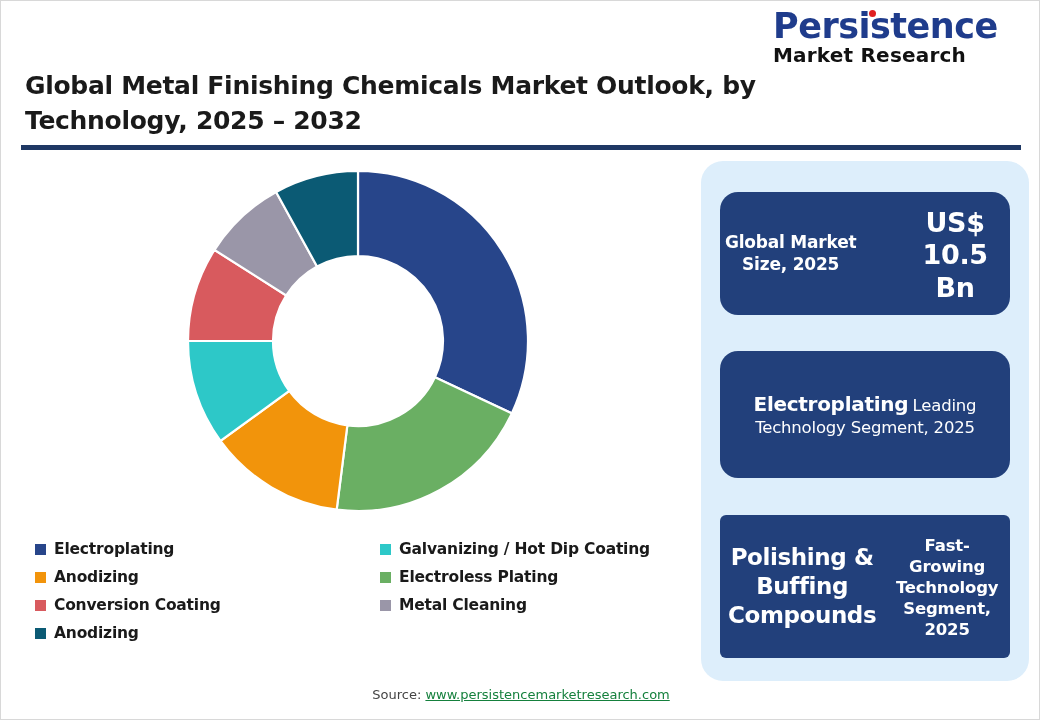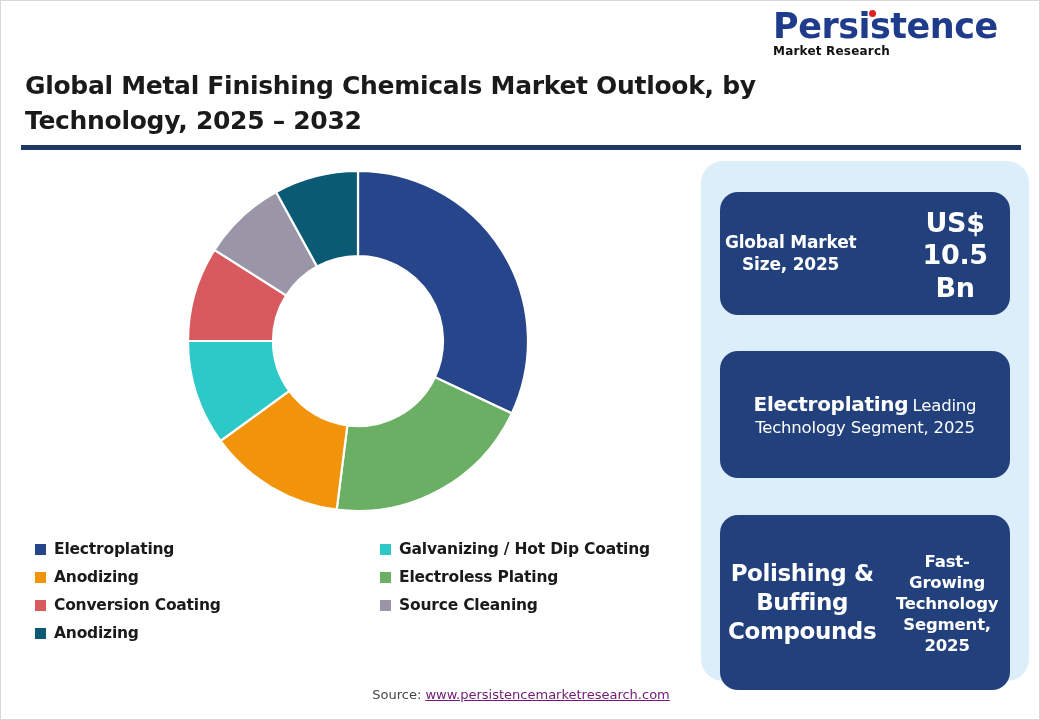--- a/index.html
+++ b/index.html
@@ -45,21 +45,21 @@
     left: 96px;
     top: 1px;
     width: 7px;
     height: 7px;
     border-radius: 50%;
     background: #E02020;
   }
   #logo-sub {
     font-family: "DejaVu Sans", sans-serif;
     font-weight: bold;
-    font-size: 12px;
+    font-size: 20px;
     color: #111111;
     letter-spacing: 0.2px;
     margin-top: 1px;
   }
   #title {
     position: absolute;
     left: 24px;
     top: 68px;
     width: 900px;
     font-family: "DejaVu Sans", sans-serif;
@@ -147,21 +147,21 @@
     color: #ffffff;
     text-align: center;
     box-sizing: border-box;
     display: flex;
     flex-direction: row;
     justify-content: center;
     align-items: center;
   }
   #card-1 { top: 31px;  height: 123px; }
   #card-2 { top: 190px; height: 127px; }
-  #card-3 { top: 354px; height: 175px; }
+  #card-3 { top: 354px; height: 143px; border-radius: 6px; }
 
   .kpi-small {
     font-family: "DejaVu Sans", sans-serif;
     font-weight: bold;
     font-size: 17px;
     line-height: 1.25;
     letter-spacing: -0.2px;
   }
   .kpi-big {
     font-family: "DejaVu Sans", sans-serif;
@@ -212,21 +212,21 @@
     position: absolute;
     left: 0;
     top: 686px;
     width: 1040px;
     text-align: center;
     font-family: "DejaVu Sans", sans-serif;
     font-size: 13px;
     color: #444444;
   }
   #source-link {
-    color: #701a75;
+    color: #15803d;
     text-decoration: underline;
   }
 </style>
 </head>
 <body>
 
 <div id="page">
 
   <div id="logo">
     <div id="logo-word">
@@ -275,21 +275,21 @@
           <div class="legend-item">
             <span class="legend-swatch" style="background: rgb(45, 200, 200);"></span>
             <span class="legend-label">Galvanizing / Hot Dip Coating</span>
           </div>
           <div class="legend-item">
             <span class="legend-swatch" style="background: rgb(106, 175, 99);"></span>
             <span class="legend-label">Electroless Plating</span>
           </div>
           <div class="legend-item">
             <span class="legend-swatch" style="background: rgb(154, 150, 168);"></span>
-            <span class="legend-label">Source Cleaning</span>
+            <span class="legend-label">Metal Cleaning</span>
           </div>
         </div>
     </div>
   </div>
 
   <div id="side-panel">
 
     <div class="kpi-card" id="card-1">
       <div class="kpi-small">Global Market Size, 2025</div>
       <div class="kpi-big">US$ 10.5 Bn</div>

